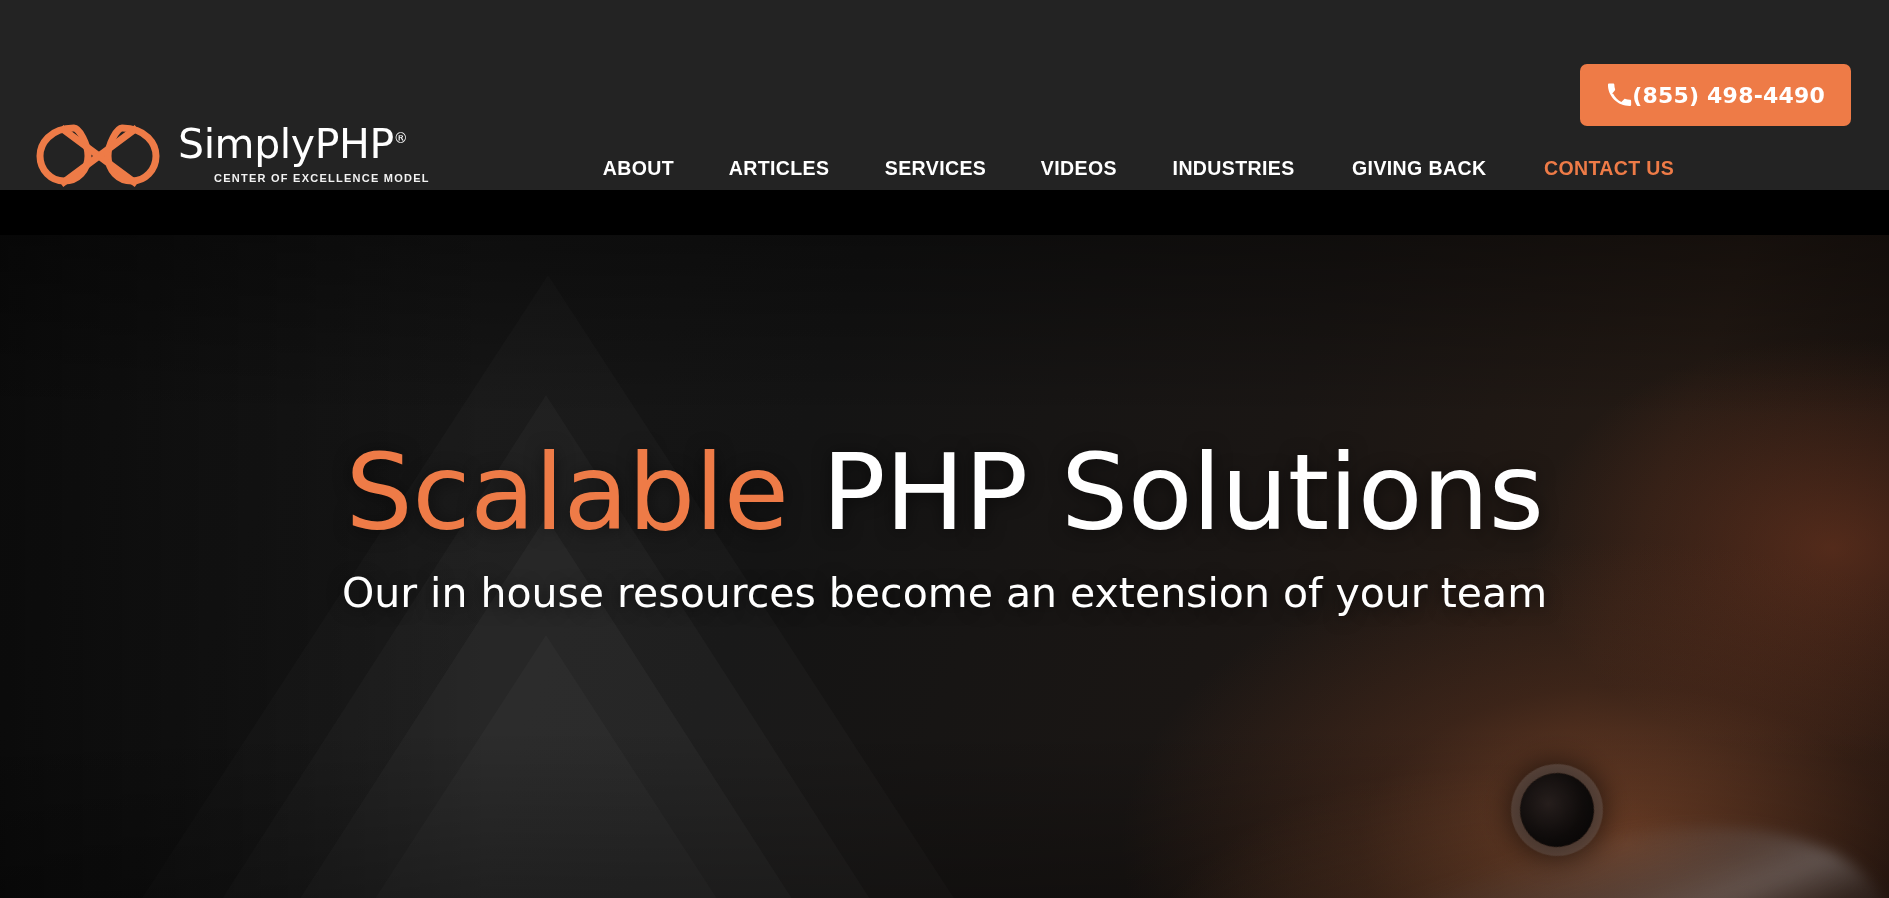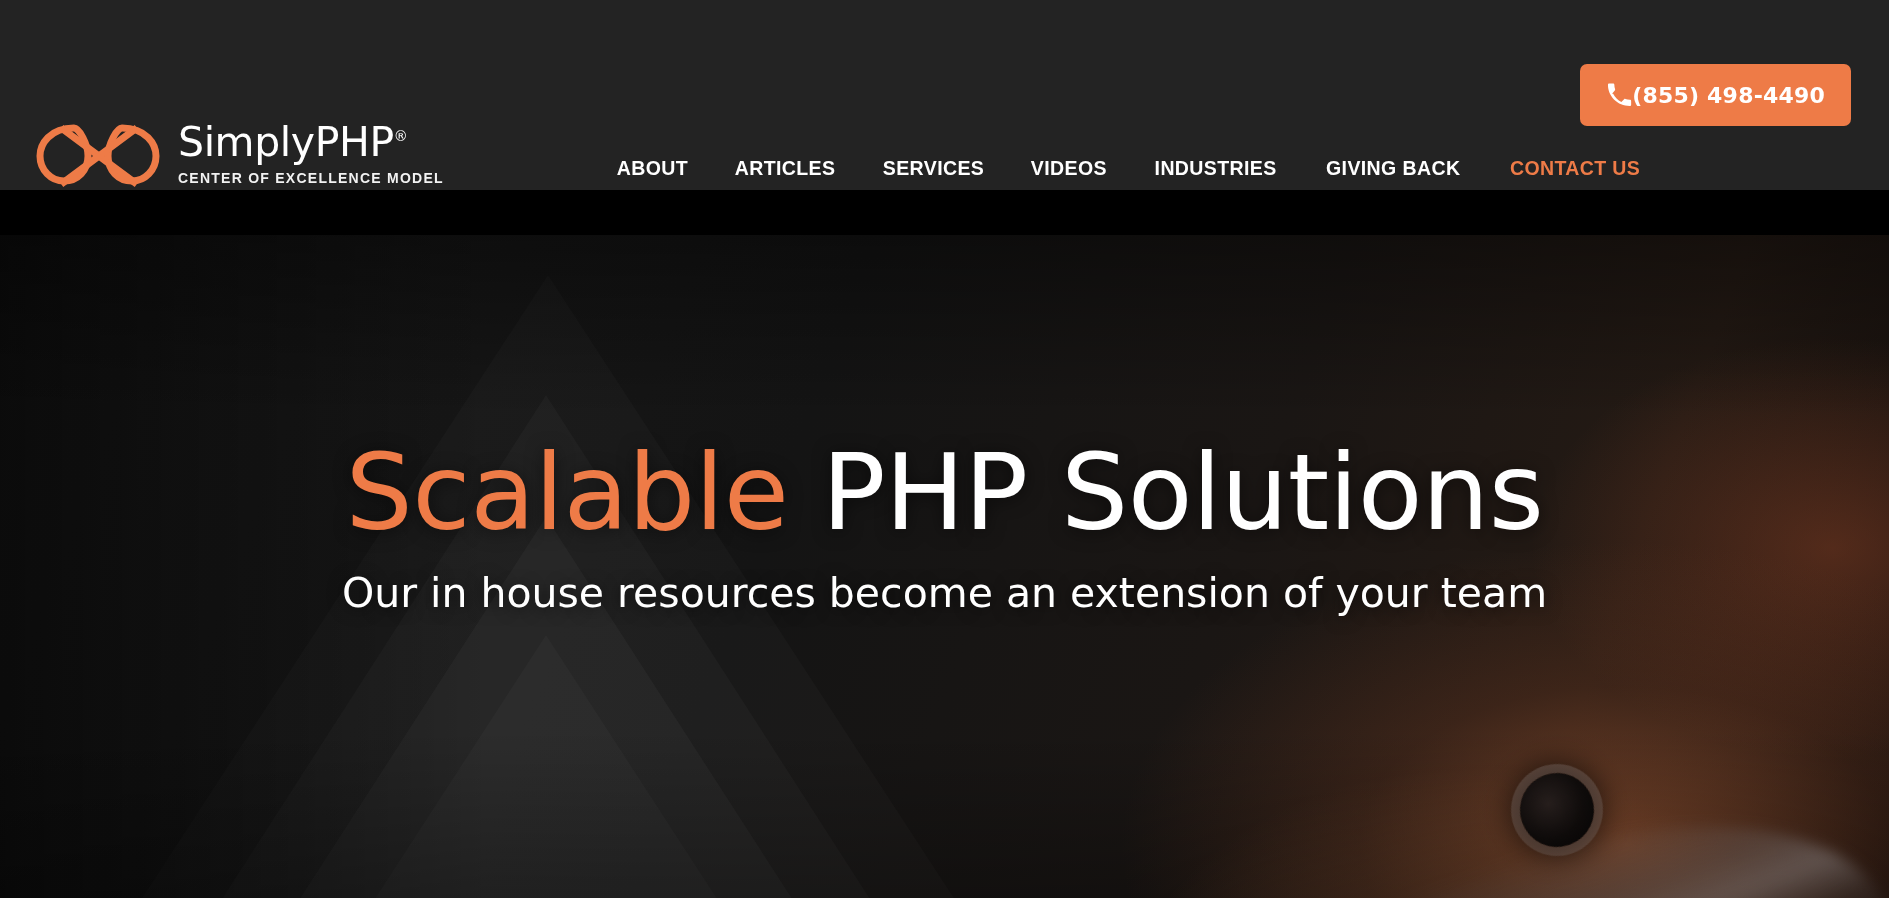--- a/index.html
+++ b/index.html
@@ -54,32 +54,33 @@
     font-family: "DejaVu Sans", sans-serif;
   }
   .brand-reg {
     font-size: 14px;
     vertical-align: super;
     line-height: 1;
     color: #ffffff;
   }
   .brand-tagline {
     margin-top: 7px;
-    font-size: 14px;
+    font-size: 11px;
     letter-spacing: 1.25px;
     color: #f2f2f2;
     font-weight: 700;
     white-space: nowrap;
     font-family: "Liberation Sans", sans-serif;
+    margin-left: 36px;
   }
 
   .main-nav {
     display: flex;
     align-items: center;
-    gap: 0px;
+    gap: 8px;
     margin-left: 150px;
   }
 
   .nav-link {
     color: #ffffff;
     font-size: 21px;
     font-weight: 700;
     letter-spacing: 0.4px;
     text-decoration: none;
     padding: 10px 20px;

